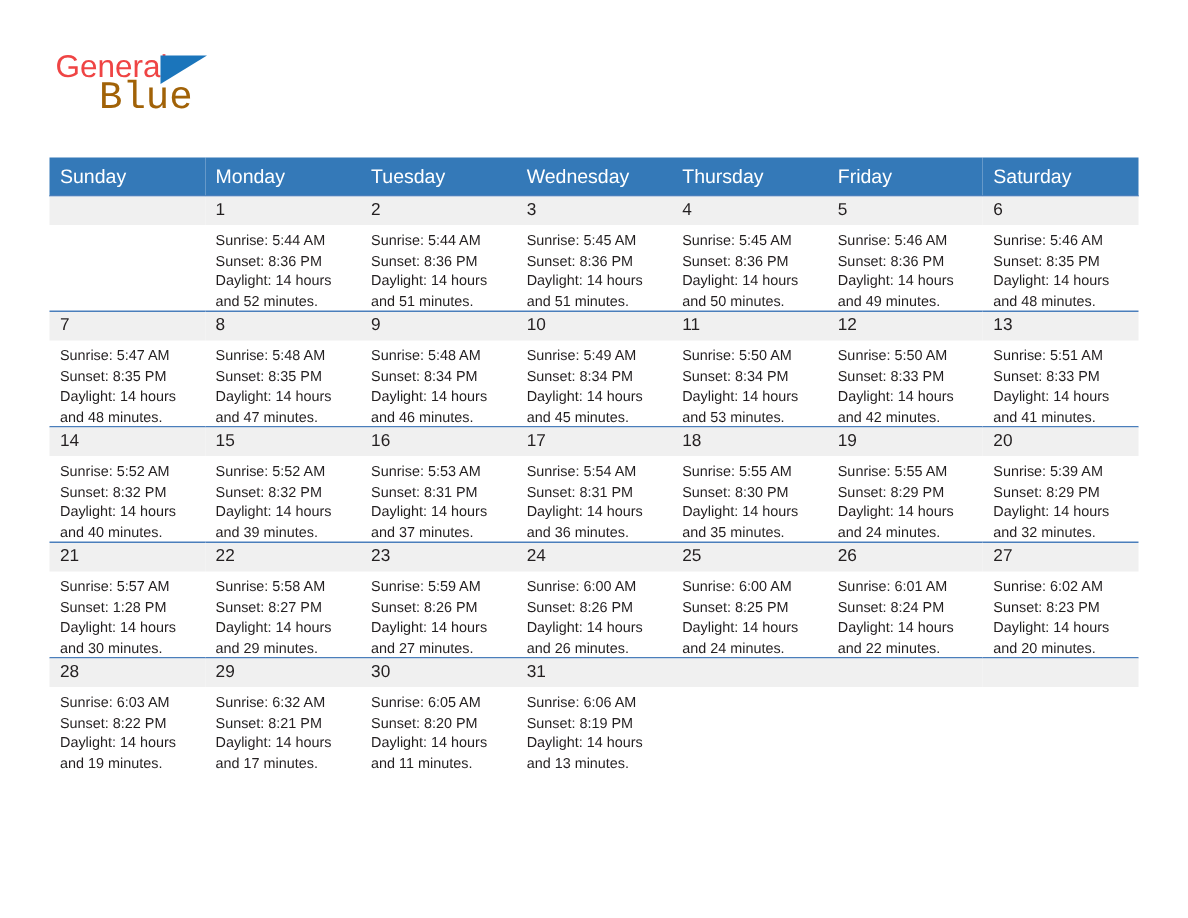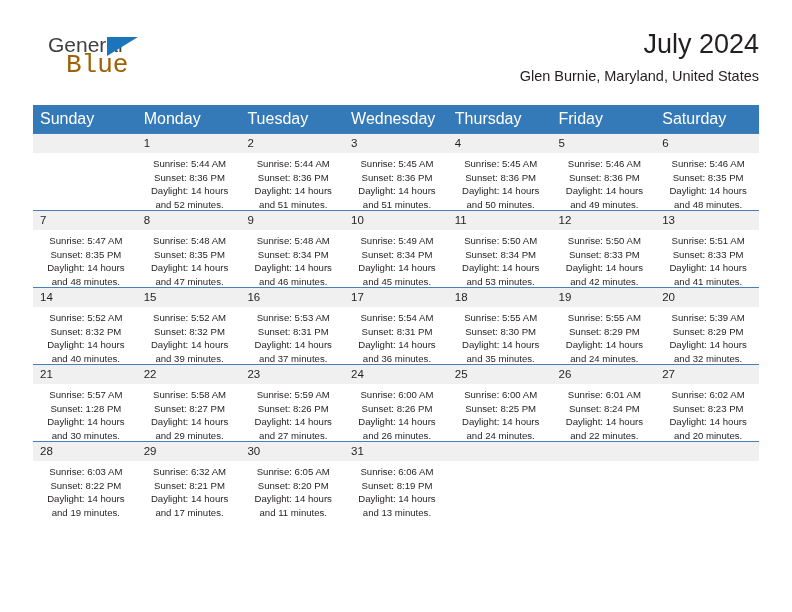--- a/index.html
+++ b/index.html
@@ -32,25 +32,25 @@
   }
   .logo {
     position: absolute;
     left: 4px;
     top: 6px;
     width: 110px;
     height: 52px;
   }
   .logo-general {
     position: absolute;
-    left: 11px;
+    left: 0;
     top: 0;
     font-size: 21px;
     letter-spacing: 0px;
-    color: #404040;
+    color: #ef4444;
     font-family: "Liberation Sans", sans-serif;
     line-height: 22px;
   }
   .logo-blue {
     position: absolute;
     left: 29px;
     top: 20px;
     font-size: 26px;
     color: #a16207;
     font-family: Liberation Mono, monospace;
@@ -94,21 +94,21 @@
     position: absolute;
     left: 33px;
     top: 105px;
     width: 726px;
     border-collapse: collapse;
     table-layout: fixed;
   }
   .calendar th {
     background: #3479b8;
     color: #ffffff;
-    font-size: 16px;
+    font-size: 13px;
     font-weight: normal;
     text-align: left;
     padding: 5px 0 5px 7px;
     height: 10px;
     border: none;
   }
   .calendar td {
     width: 103.7px;
     height: 76px;
     vertical-align: top;
@@ -140,43 +140,38 @@
     background: #f0f0f0;
     color: transparent;
   }
   td.blank .cell-inner { background: transparent; }
   td.blank .daynum { background: #f0f0f0; }
   .details {
     padding: 4px 5px 0 7px;
     font-size: 9.6px;
     line-height: 13.6px;
     color: #231f20;
-    text-align: center;
   }
   .details div {
     white-space: nowrap;
   }
 </style>
 </head>
 <body>
 
 <div class="page">
 
   <div class="header">
 
     <div class="logo">
       <span class="logo-general">General</span>
       <span class="logo-tri"></span>
       <span class="logo-blue">Blue</span>
     </div>
 
-    <div class="title-block">
-      <h1 class="cal-title">July 2024</h1>
-      <h2 class="cal-subtitle">Glen Burnie, Maryland, United States</h2>
-    </div>
 
   </div>
 
   <table class="calendar">
     <thead>
       <tr>
         <th>Sunday</th>
         <th>Monday</th>
         <th>Tuesday</th>
         <th>Wednesday</th>

